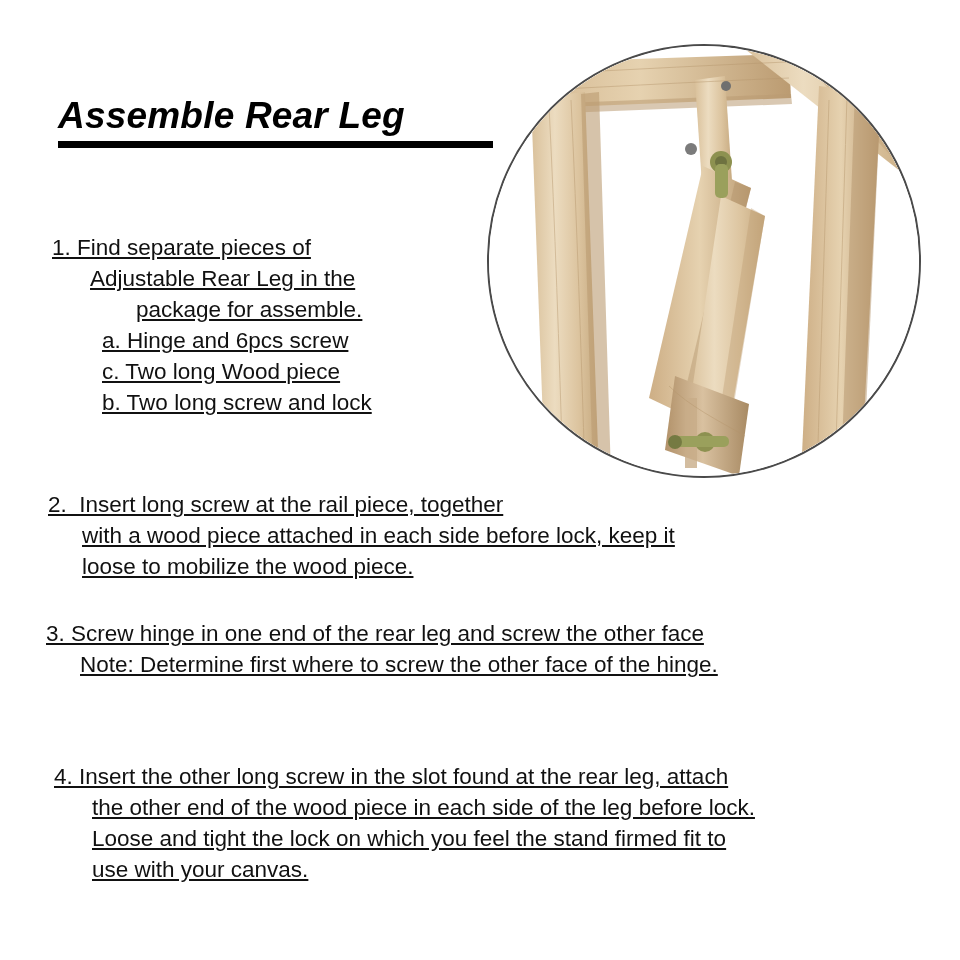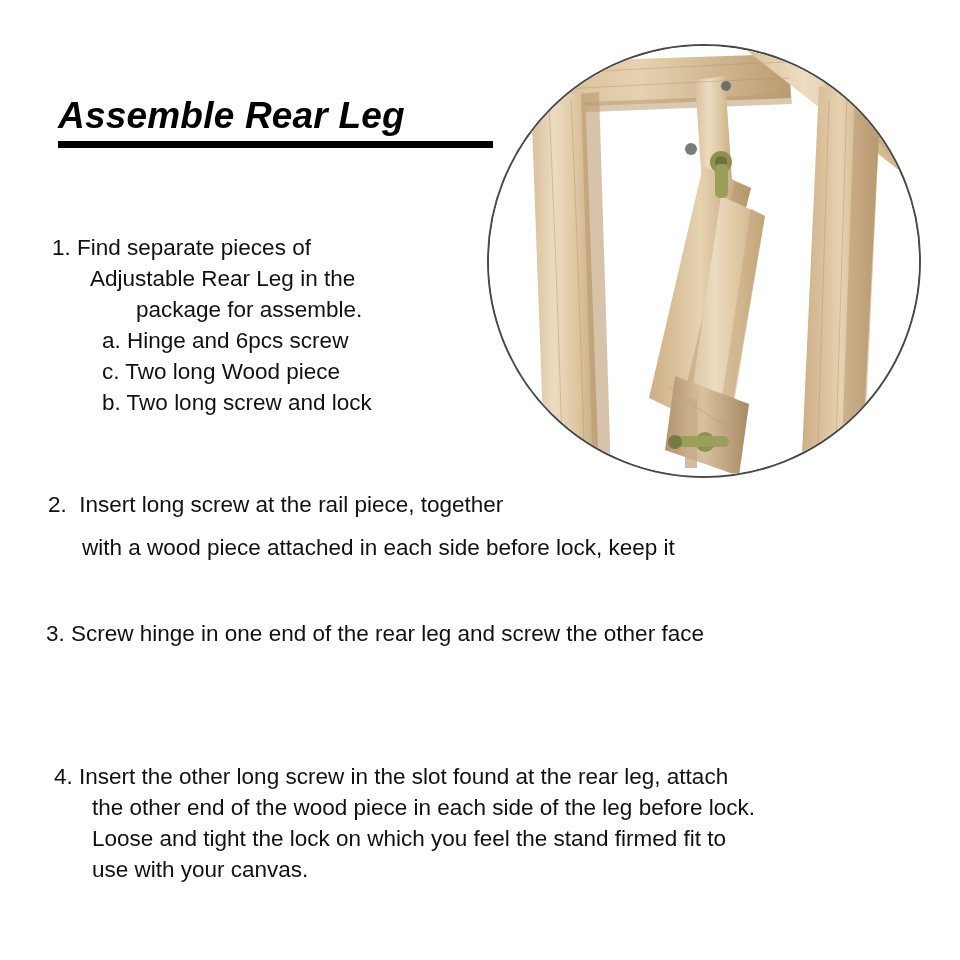--- a/index.html
+++ b/index.html
@@ -59,36 +59,37 @@
     position: absolute;
     inset: 0;
   }
 
   
   .block {
     position: absolute;
     font-size: 22.5px;
     line-height: 31px;
     color: #111;
+    text-decoration: underline;
   }
   .block .ln {
     white-space: pre;
   }
 
   .b1 { left: 52px; top: 232px; }
   .b1 .ln1 { padding-left: 0px; }
   .b1 .ln2 { padding-left: 38px; }
   .b1 .ln3 { padding-left: 84px; }
   .b1 .ln4 { padding-left: 50px; }
   .b1 .ln5 { padding-left: 50px; }
   .b1 .ln6 { padding-left: 50px; }
   .b1 .ln7 { padding-left: 50px; }
 
   .b2 { left: 48px; top: 489px; }
-  .b2 .ln2, .b2 .ln3 { padding-left: 34px; margin-top: 12px; }
+  .b2 .ln2, .b2 .ln3 { padding-left: 34px; }
 
   .b3 { left: 46px; top: 618px; }
   .b3 .ln2 { padding-left: 56px; }
   .b3 .ln3 { padding-left: 34px; }
 
   .b4 { left: 54px; top: 745px; margin-top: 16px; }
   .b4 .ln2, .b4 .ln3, .b4 .ln4 { padding-left: 38px; }
 </style>
 </head>
 <body>
@@ -181,24 +182,26 @@
     <div class="ln ln2">Adjustable Rear Leg in the</div>
     <div class="ln ln3">package for assemble.</div>
     <div class="ln ln4">a. Hinge and 6pcs screw</div>
     <div class="ln ln6">c. Two long Wood piece</div>
     <div class="ln ln5">b. Two long screw and lock</div>
   </div>
 
   <div class="block b2">
     <div class="ln ln1">2.  Insert long screw at the rail piece, together</div>
     <div class="ln ln2">with a wood piece attached in each side before lock, keep it</div>
+    <div class="ln ln3">loose to mobilize the wood piece.</div>
   </div>
 
   <div class="block b3">
     <div class="ln ln1">3. Screw hinge in one end of the rear leg and screw the other face</div>
+    <div class="ln ln3">Note: Determine first where to screw the other face of the hinge.</div>
   </div>
 
   <div class="block b4">
     <div class="ln ln1">4. Insert the other long screw in the slot found at the rear leg, attach</div>
     <div class="ln ln2">the other end of the wood piece in each side of the leg before lock.</div>
     <div class="ln ln3">Loose and tight the lock on which you feel the stand firmed fit to</div>
     <div class="ln ln4">use with your canvas.</div>
   </div>
 
 </div>

